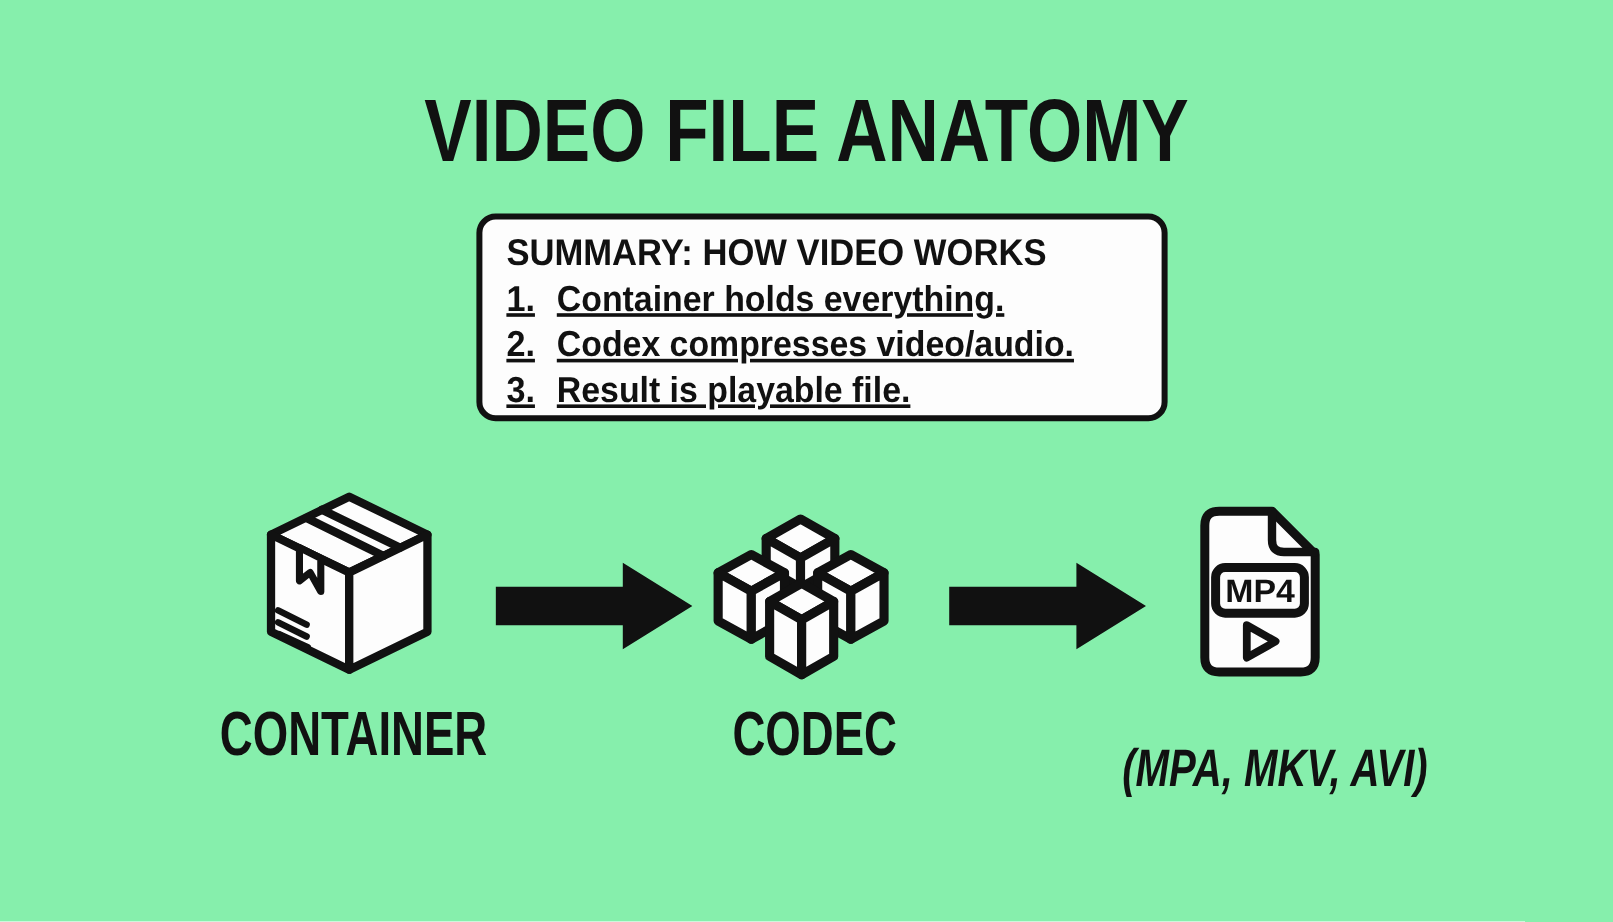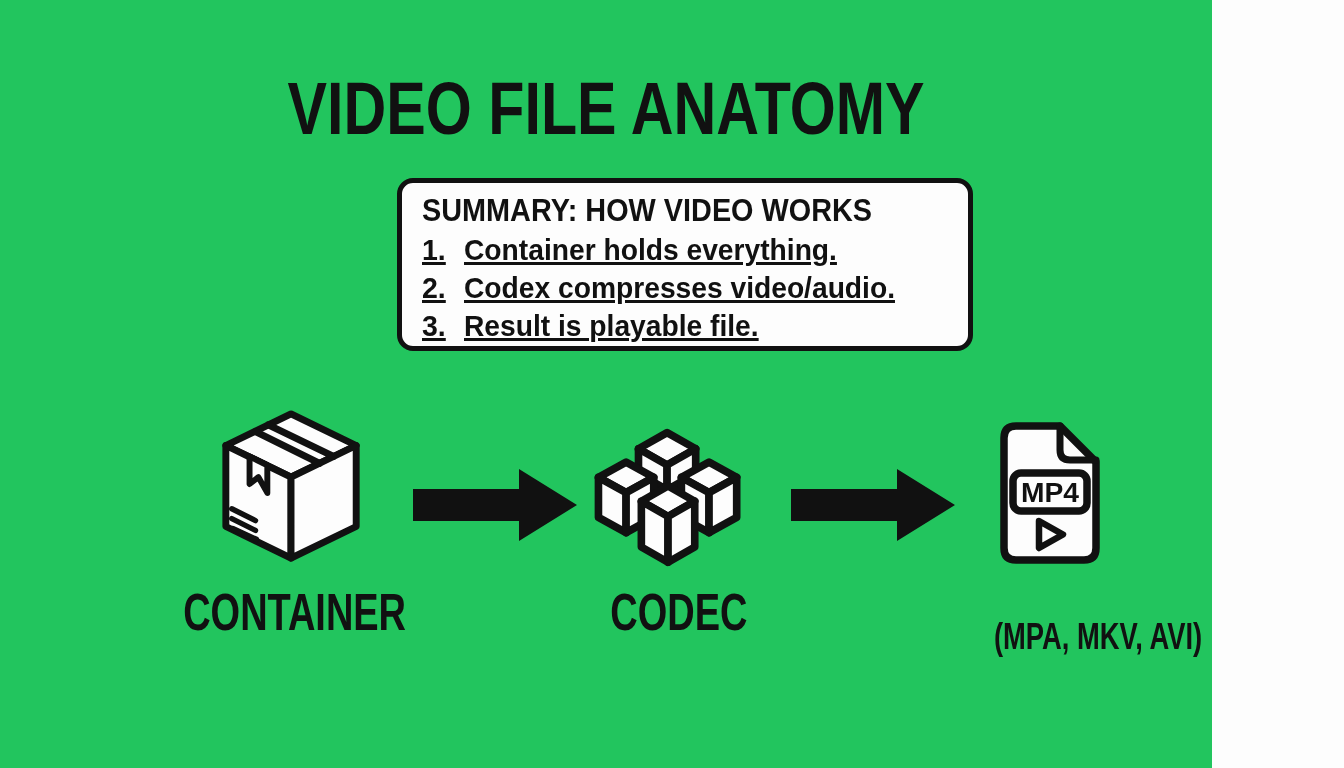--- a/index.html
+++ b/index.html
@@ -1,18 +1,18 @@
 <!DOCTYPE html>
 <html><head>
 <meta charset="utf-8">
 <style>
   html,body{margin:0;padding:0;background:#fdfdfd;}
   .canvas{
-    position:relative;width:1212px;height:768px;overflow:hidden;
-    background:#22c55e;color:#111;
+    position:relative;width:1344px;height:768px;overflow:hidden;
+    background:#86efac;color:#111;
     font-family:"Liberation Sans", sans-serif;
   }
   .abs{position:absolute;}
   .ink{color:#111;}
   
   .title{
     left:0;right:0;top:70px;text-align:center;
     font-size:74px;font-weight:bold;line-height:1.05;white-space:nowrap;
   }
   .title .cond{display:inline-block;transform:scaleX(0.80);transform-origin:center;}
@@ -38,21 +38,21 @@
   .icon-box{display:block;}
   .stroke{fill:none;stroke:#111;stroke-linejoin:round;stroke-linecap:round;}
   .wfill{fill:#fdfdfd;stroke:#111;stroke-linejoin:round;stroke-linecap:round;}
   .solid{fill:#111;stroke:none;}
   
   .step-label{
     width:340px;text-align:center;font-size:52px;font-weight:bold;line-height:1.0;white-space:nowrap;
   }
   .step-label .cond{display:inline-block;transform:scaleX(0.73);transform-origin:center;}
   .step-sublabel{
-    width:340px;text-align:right;font-size:36px;font-weight:bold;line-height:1.0;white-space:nowrap;
+    width:340px;text-align:left;font-size:44px;font-weight:bold;line-height:1.0;white-space:nowrap;font-style:italic;
   }
   .step-sublabel .cond{display:inline-block;transform:scaleX(0.76);transform-origin:center;}
   .badge-text{
     font-family:"Liberation Sans", sans-serif;font-weight:bold;fill:#111;
   }
 </style>
 </head>
 <body>
 
 <div class="canvas">

